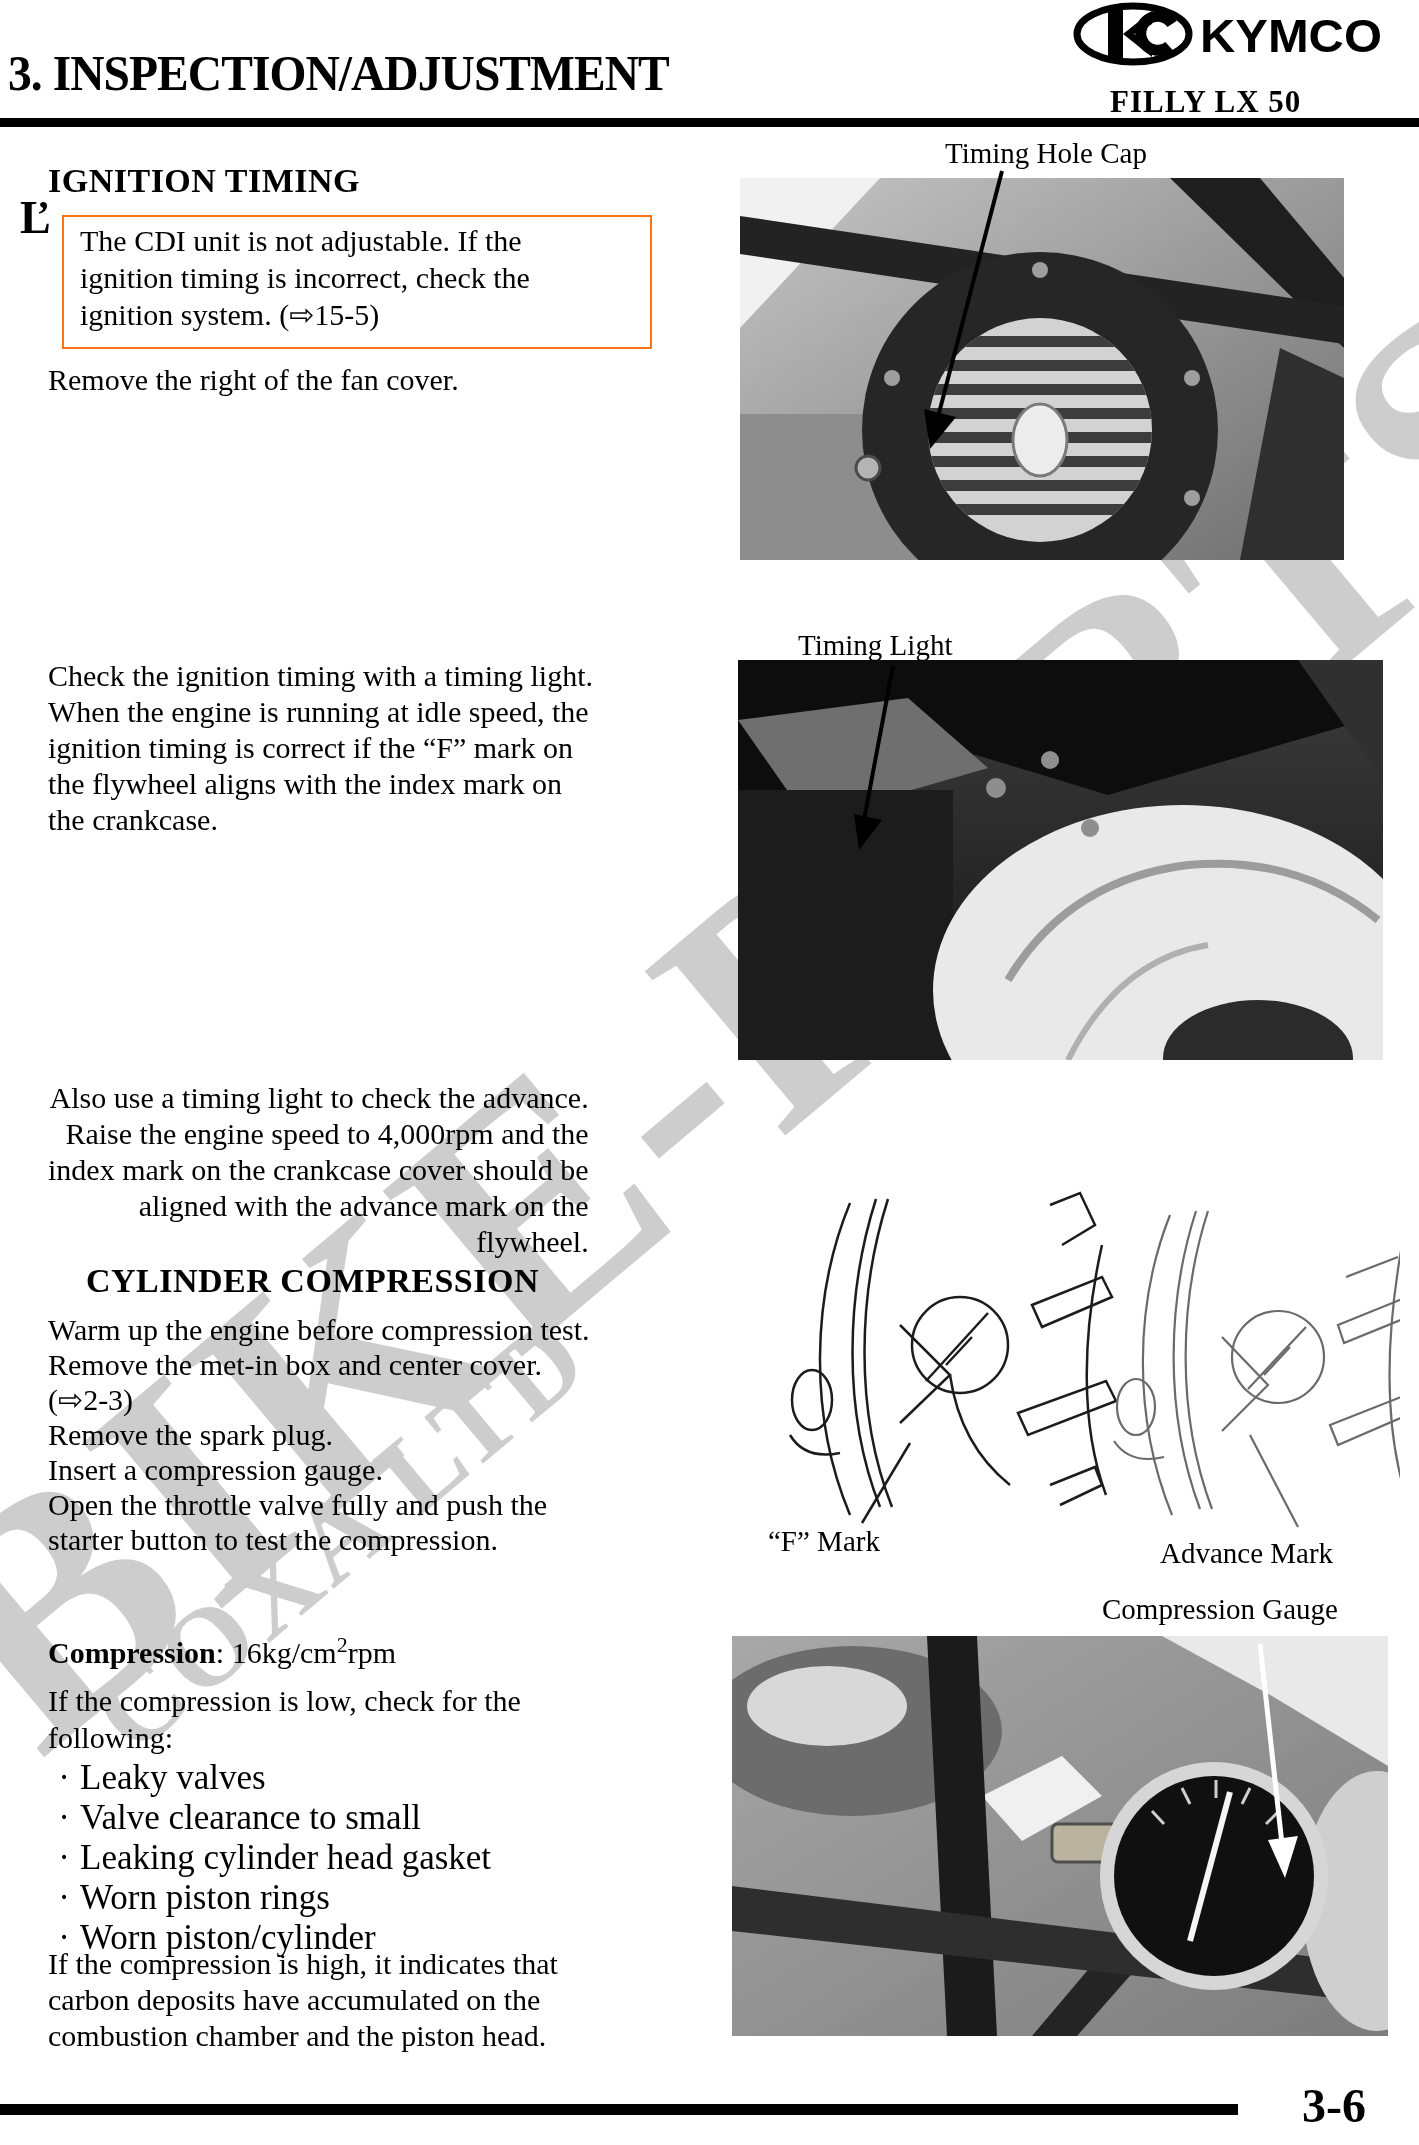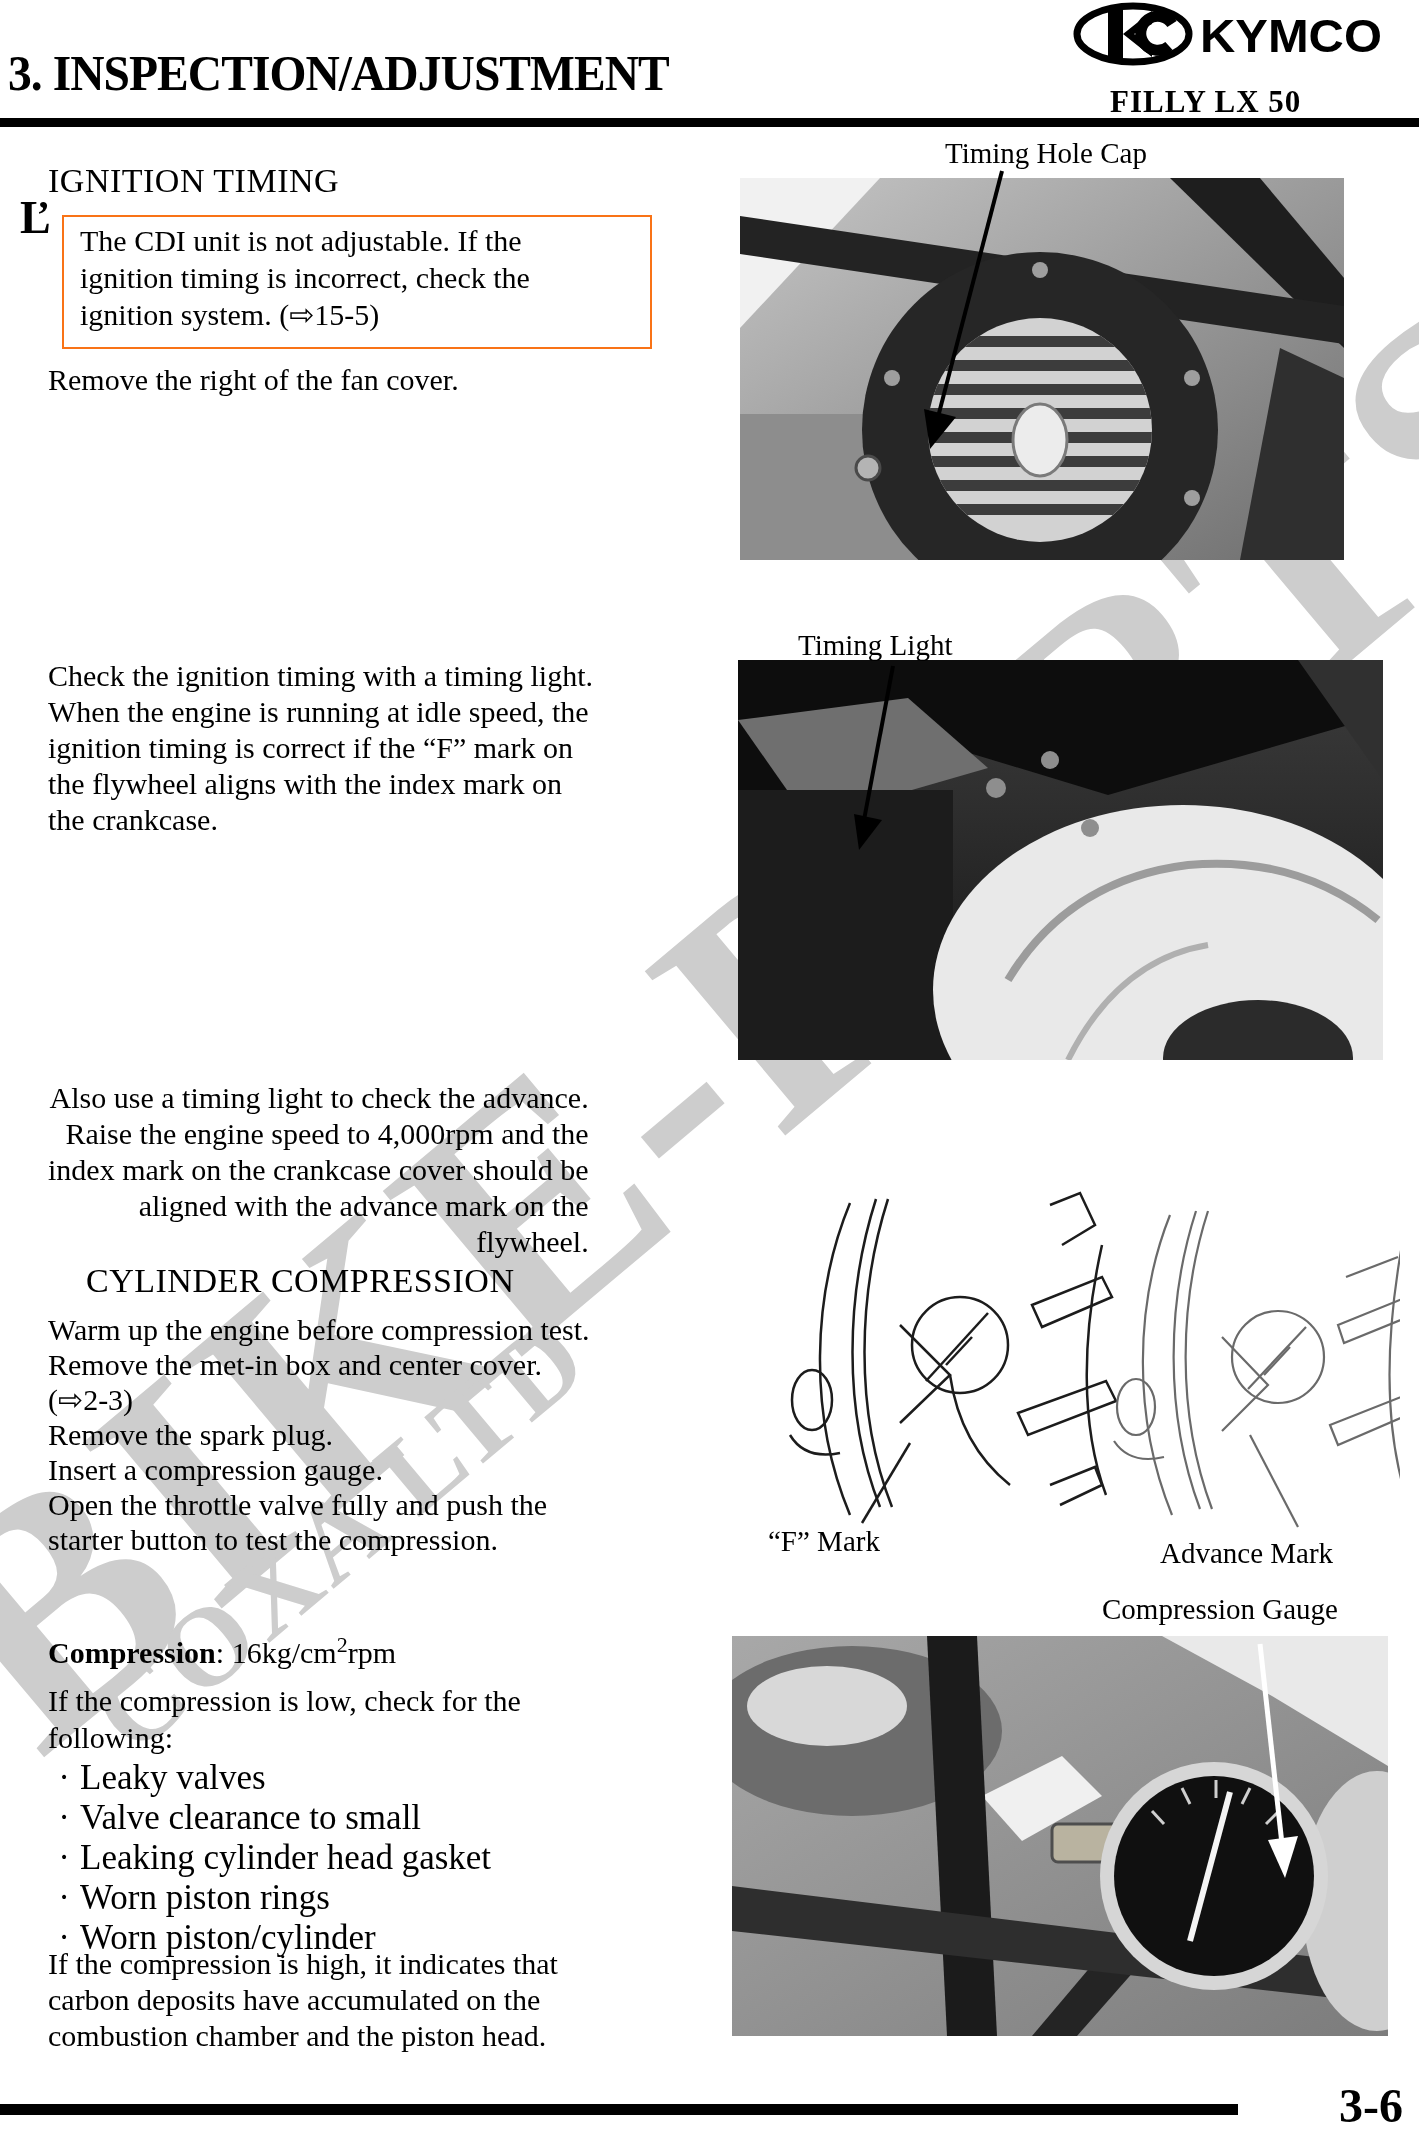--- a/index.html
+++ b/index.html
@@ -4,21 +4,21 @@
 <style>
   html,body { margin:0; padding:0; background:#888; }
   .page {
     position:relative; width:1419px; height:2145px; margin:0 auto;
     background:#ffffff; overflow:hidden;
     font-family:"Liberation Serif", serif; color:#000;
   }
   .abs { position:absolute; }
   .para { font-size:30px; line-height:36px; white-space:pre-line; z-index:6; }
   .label { font-size:29px; line-height:30px; z-index:6; white-space:nowrap; }
-  .h2 { font-size:34px; font-weight:normal; letter-spacing:0.5px; z-index:6; }
+  .h2 { font-size:34px; font-weight:bold; letter-spacing:0.5px; z-index:6; }
   .doc-title {
     font-size:50px; font-weight:bold; letter-spacing:-1px;
     transform:scaleX(0.95); transform-origin:left center; white-space:nowrap; z-index:6;
   }
   .brand-word {
     font-family:"Liberation Sans", sans-serif; font-weight:bold; font-size:47px;
     letter-spacing:0px; transform:scaleX(1.04); transform-origin:left center; z-index:6;
   }
   .model {
     font-size:31px; font-weight:bold; letter-spacing:1px; white-space:nowrap; z-index:6;
@@ -28,21 +28,21 @@
   .notebox .para { position:absolute; left:16px; top:5px; line-height:37px; }
   .corner-glyph { font-size:46px; font-weight:bold; z-index:6; line-height:40px; }
   .bullets { z-index:6; }
   .bullet-row { font-size:35px; line-height:40px; white-space:nowrap; }
   .bullet-dot { display:inline-block; width:32px; text-align:center; }
   .spec { font-size:30px; z-index:6; white-space:nowrap; }
   .spec b { font-weight:bold; }
   .spec sup { font-size:22px; vertical-align:super; line-height:0; }
   .photo { z-index:2; }
   .overlay { z-index:4; }
-  .pagenum { font-size:48px; font-weight:bold; z-index:6;margin-left:37px; }
+  .pagenum { font-size:48px; font-weight:bold; z-index:6; }
   .watermark {
     z-index:1; color:#cdcdcd; font-weight:bold; text-align:center;
     white-space:nowrap; pointer-events:none; user-select:none;
   }
   .wm-main { font-size:330px; letter-spacing:6px; transform:rotate(-40deg); }
   .wm-sub  { font-size:112px; letter-spacing:4px; transform:rotate(-40deg); }
 </style>
 </head>
 <body>
 

